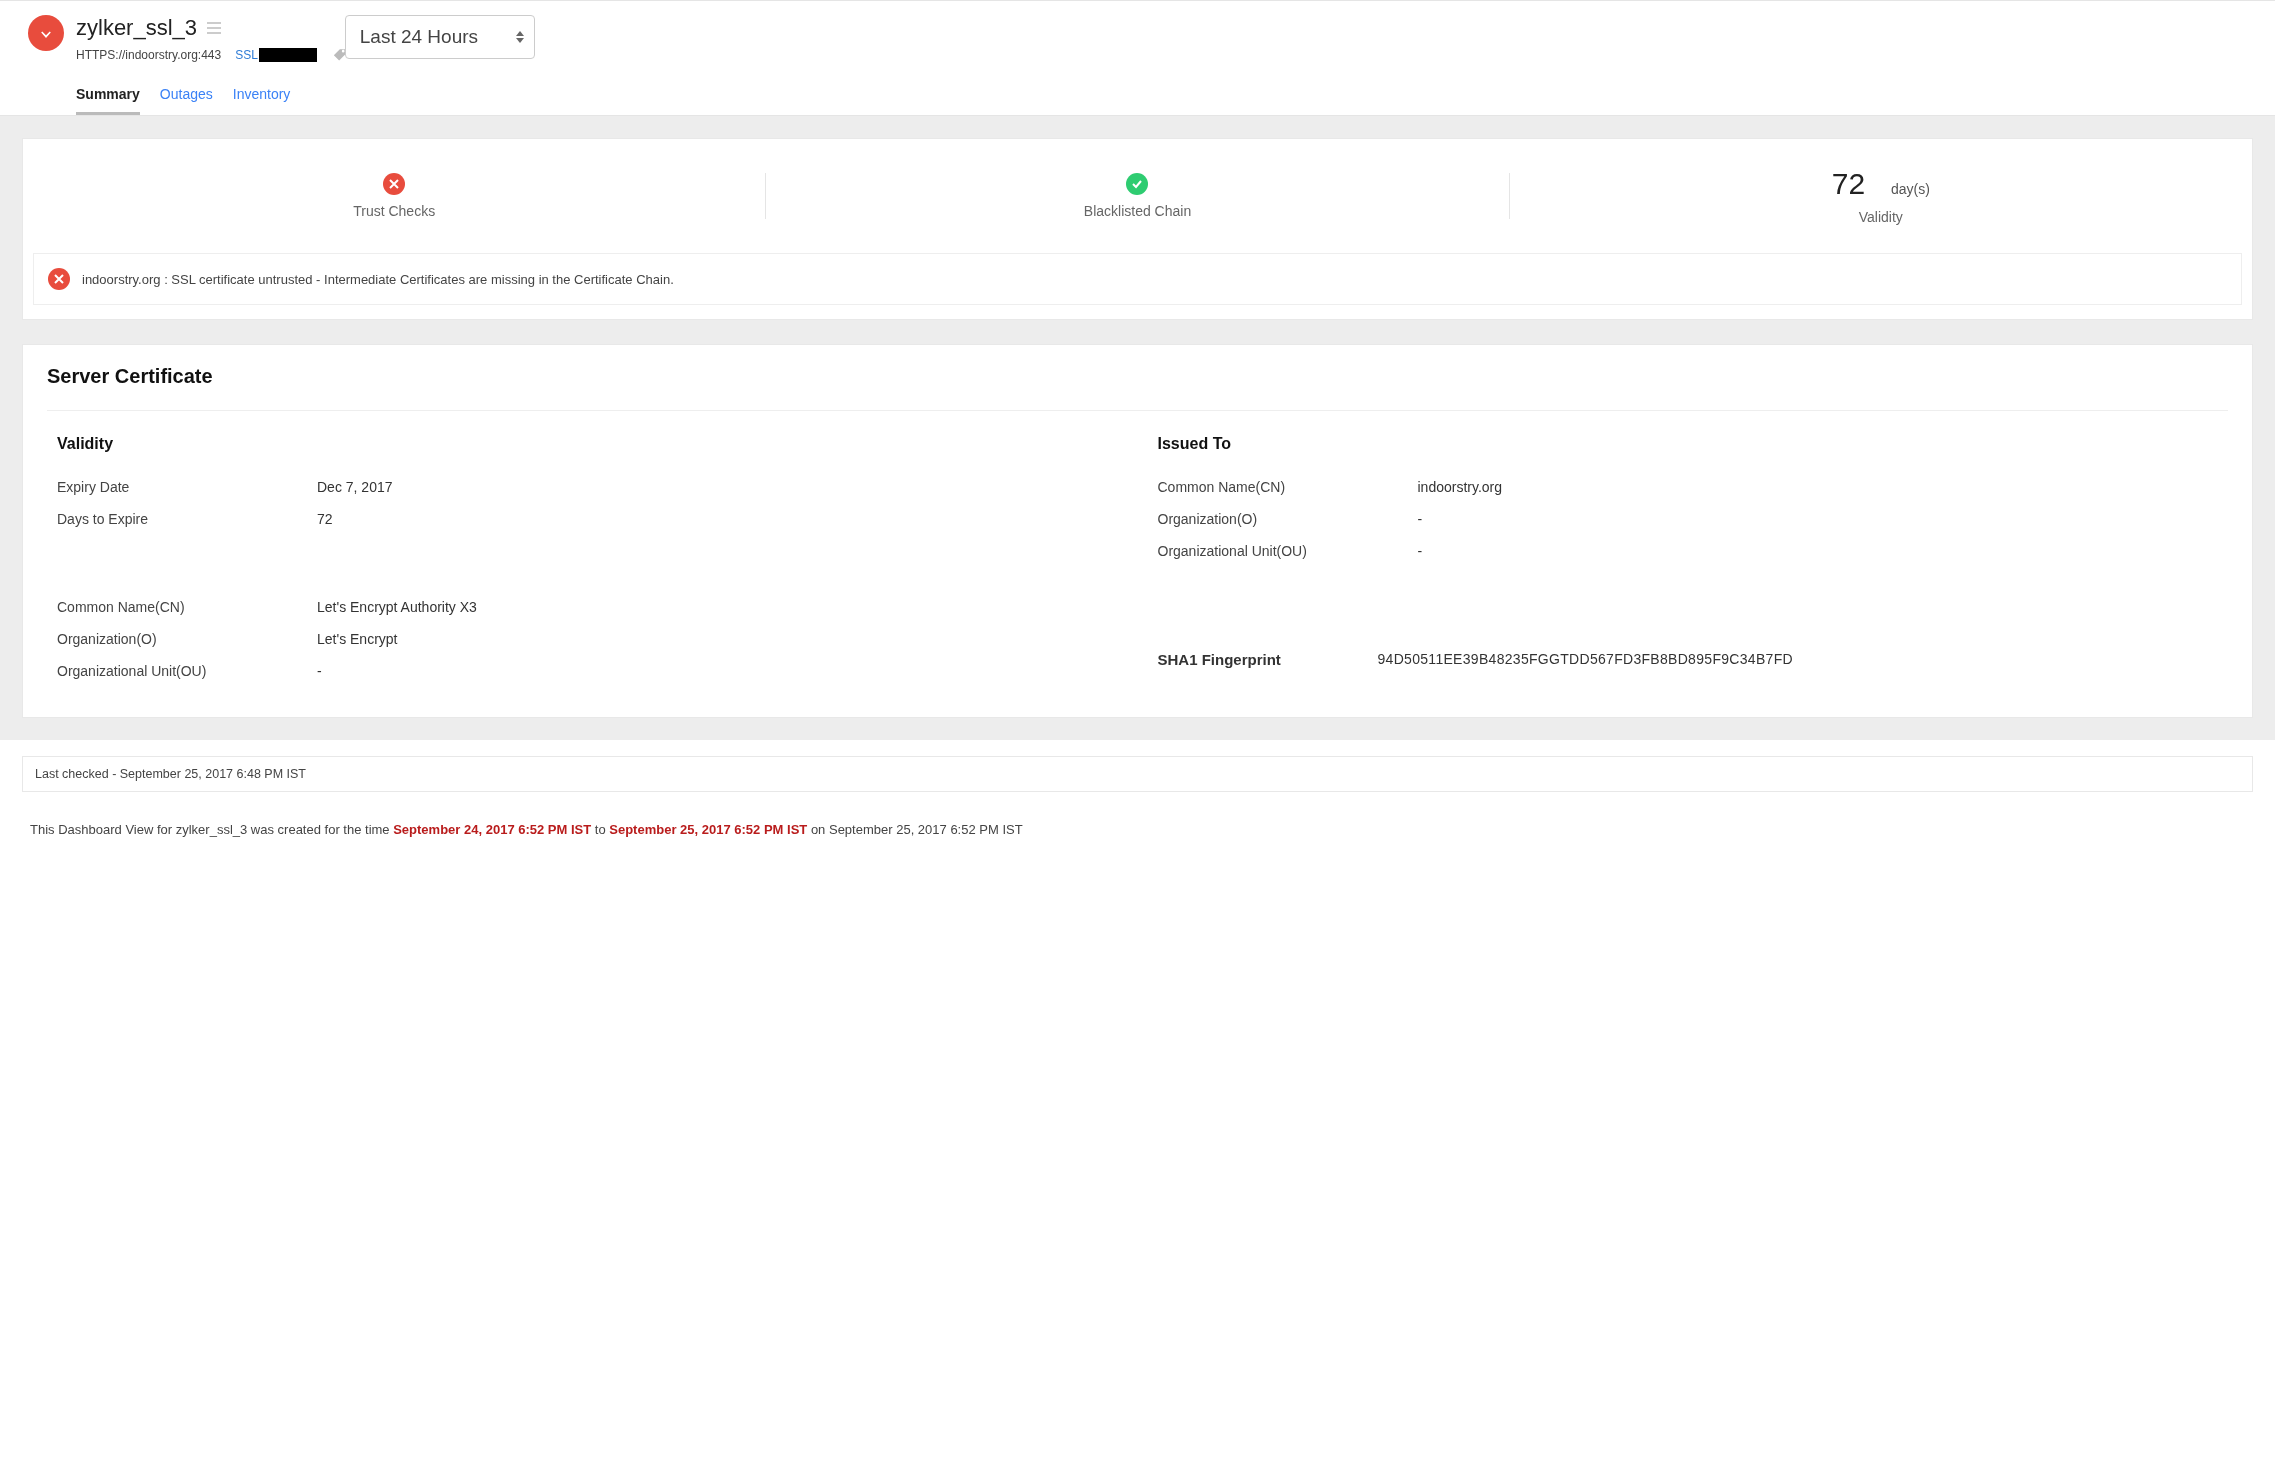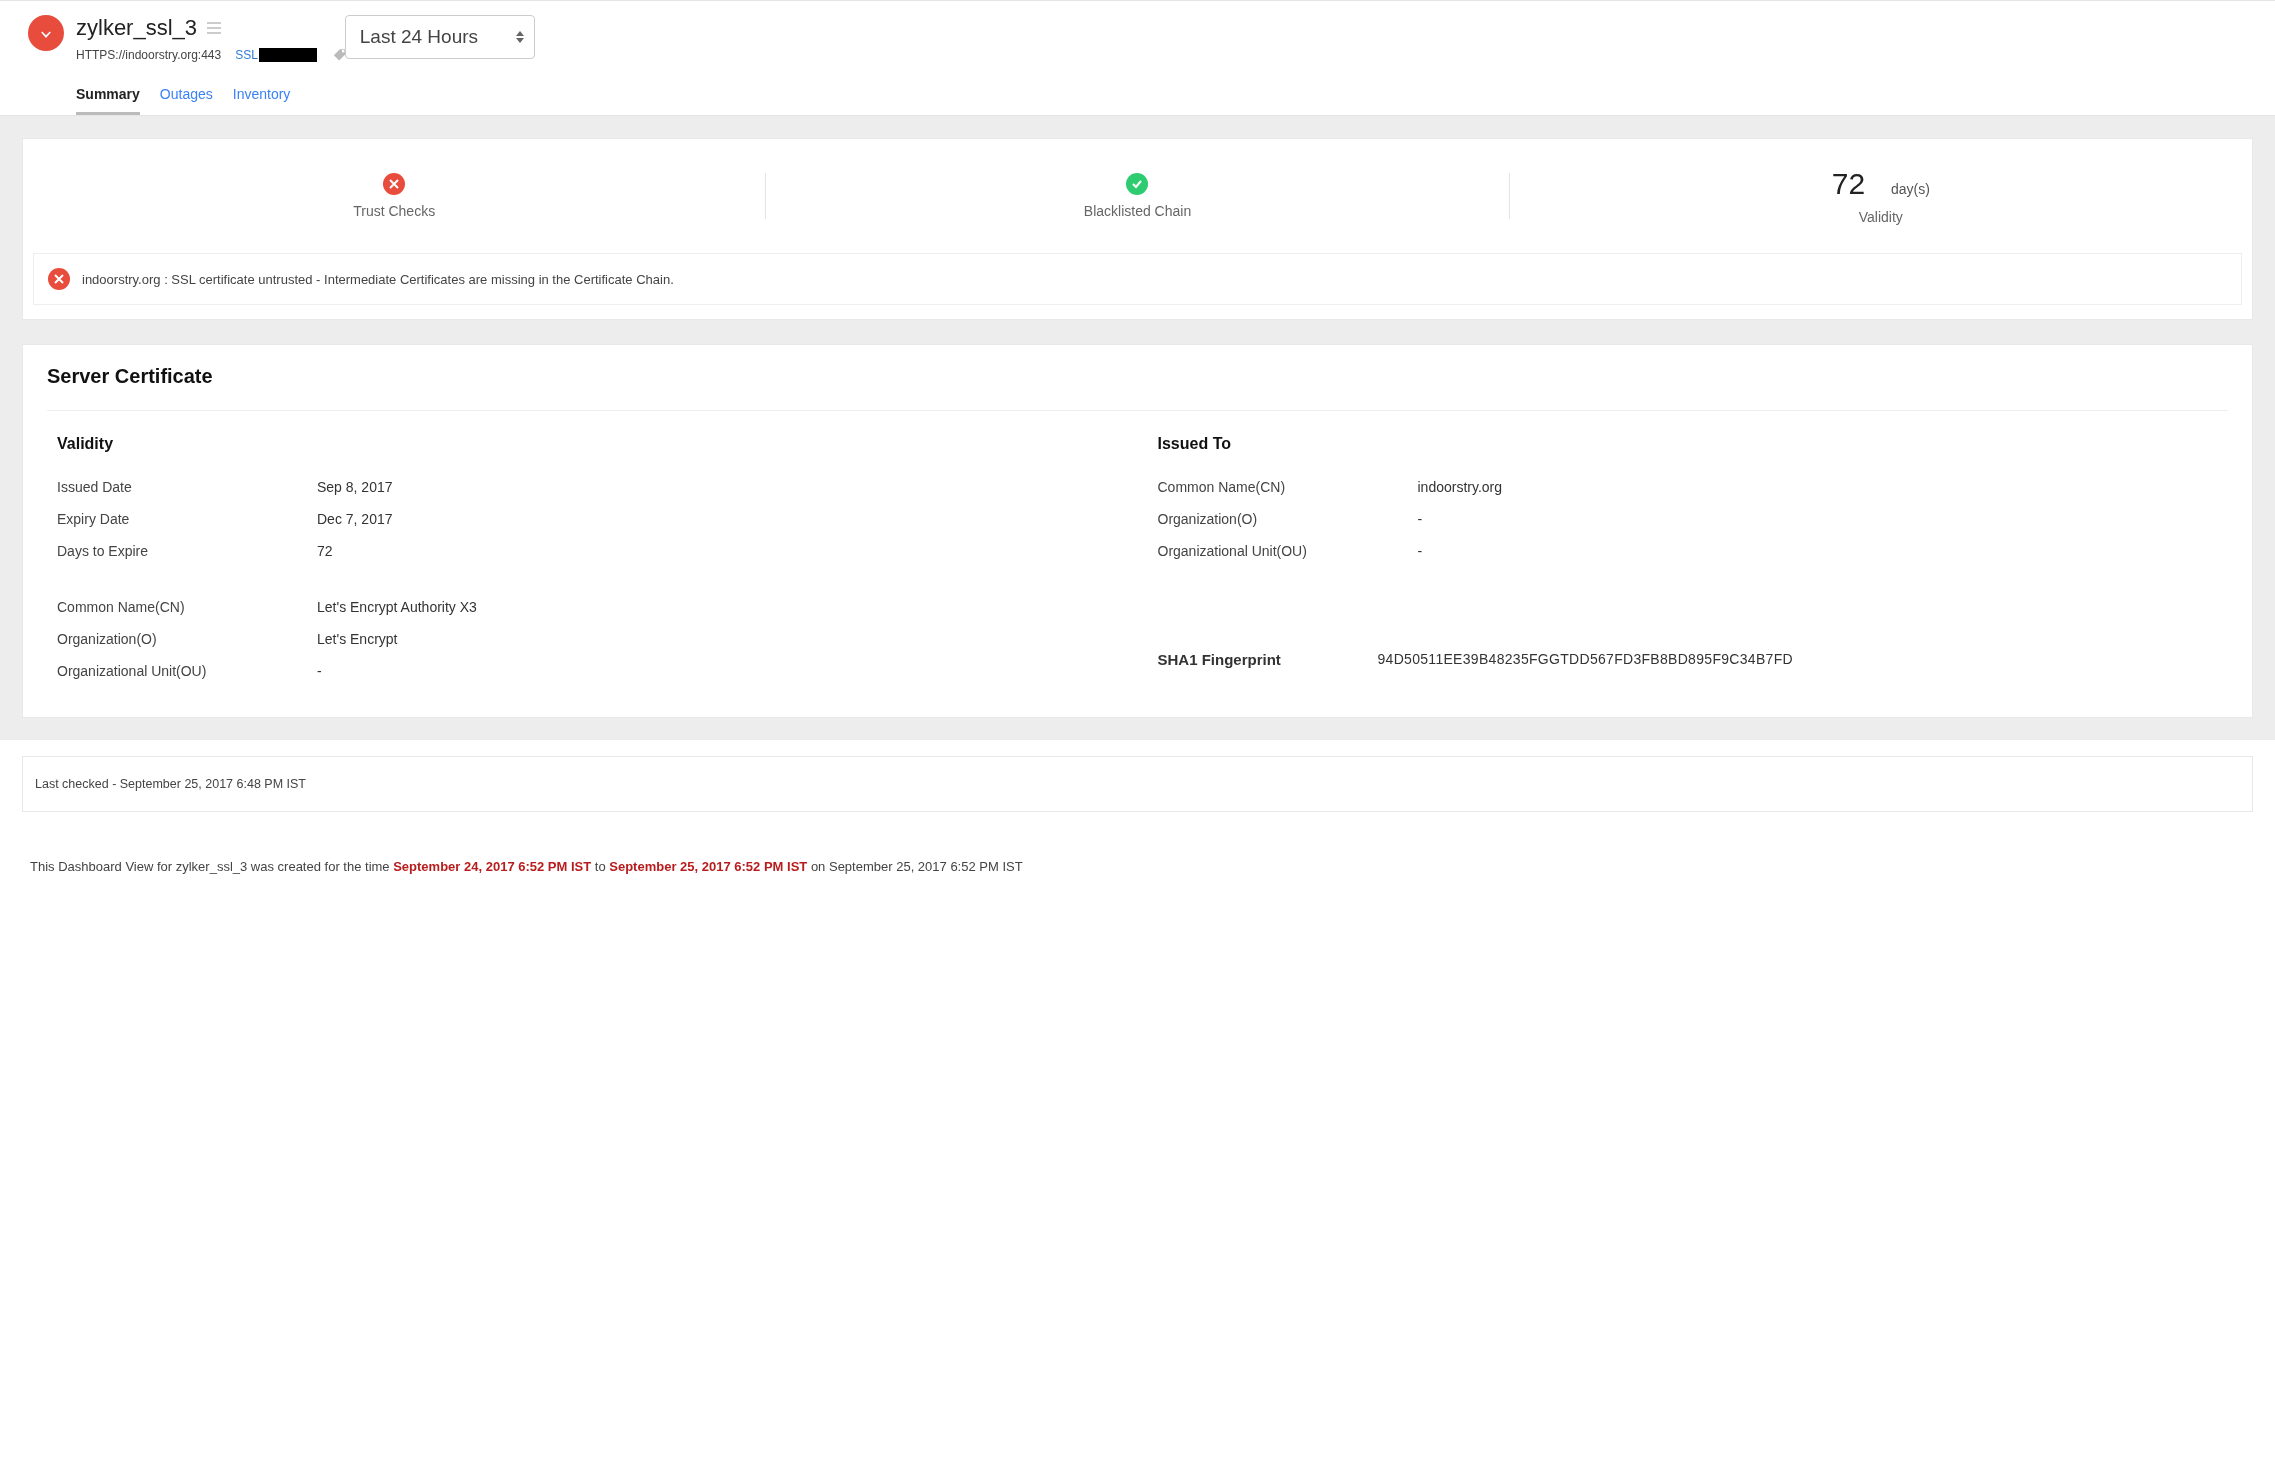--- a/index.html
+++ b/index.html
@@ -97,22 +97,22 @@
   .cert-block { }
   .cert-heading { font-size: 16px; font-weight: 600; color: #111; margin-bottom: 18px; }
   .kv-row { display: flex; padding: 8px 0; font-size: 14px; color: #333; }
   .kv-key { width: 260px; color: #444; }
   .kv-val { color: #333; }
   .sha-block { display: flex; align-items: center; padding-top: 40px; }
   .sha-key { width: 220px; font-weight: 600; font-size: 15px; }
   .sha-val { font-size: 14px; color: #333; letter-spacing: 0.3px; }
 
   .last-checked {
-    background: #fff; border: 1px solid #e8e8e8; margin: 16px 22px 17px 22px;
-    padding: 20px 12px; font-size: 12.5px; color: #444;
+    background: #fff; border: 1px solid #e8e8e8; margin: 16px 22px 0 22px;
+    padding: 10px 12px; font-size: 12.5px; color: #444;
   }
   .footer-note {
     padding: 30px 30px 20px 30px; font-size: 13px; color: #444;
   }
   .footer-note b { font-weight: 700; color: #b91c1c; margin-top: 20px; }
 </style>
 </head>
 <body>
 
 <div class="top-bar">
@@ -202,24 +202,20 @@
     </div>
   </div>
 
   <div class="cert-panel">
     <div class="cert-title">Server Certificate</div>
     <div class="cert-grid">
 
       <div class="cert-block">
         <div class="cert-heading">Validity</div>
         <div class="kv-row">
-          <span class="kv-key">Issued Date</span>
-          <span class="kv-val">Sep 8, 2017</span>
-        </div>
-        <div class="kv-row">
           <span class="kv-key">Expiry Date</span>
           <span class="kv-val">Dec 7, 2017</span>
         </div>
         <div class="kv-row">
           <span class="kv-key">Days to Expire</span>
           <span class="kv-val">72</span>
         </div>
       </div>
 
       <div class="cert-block">

